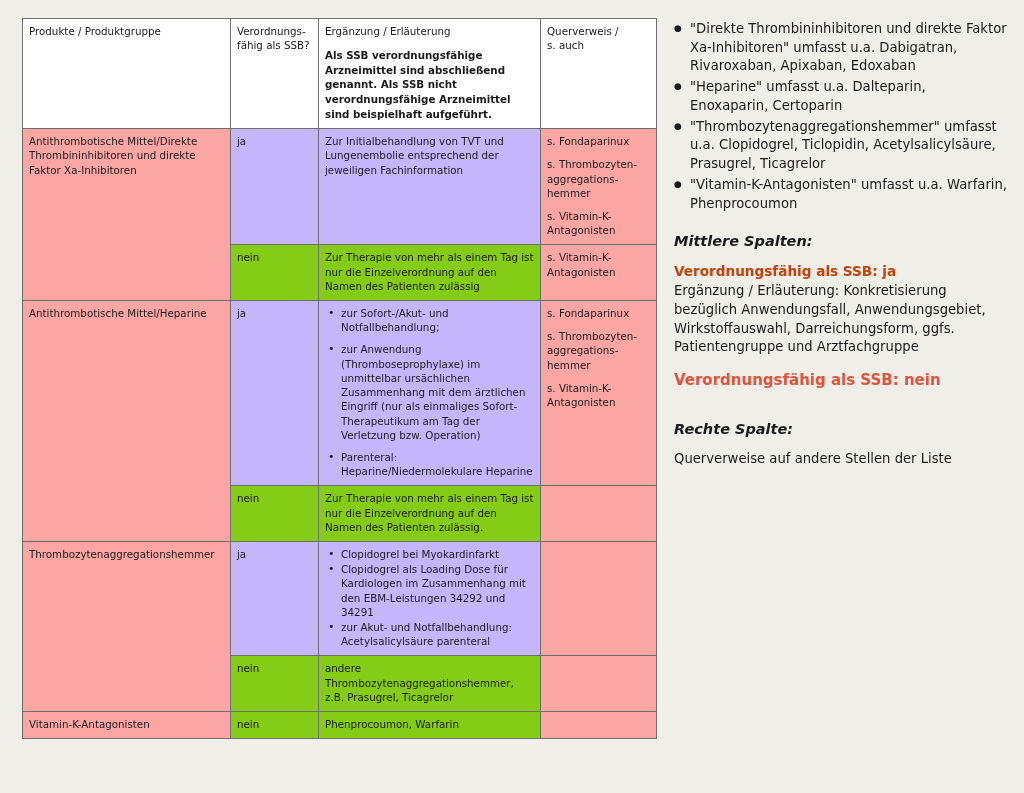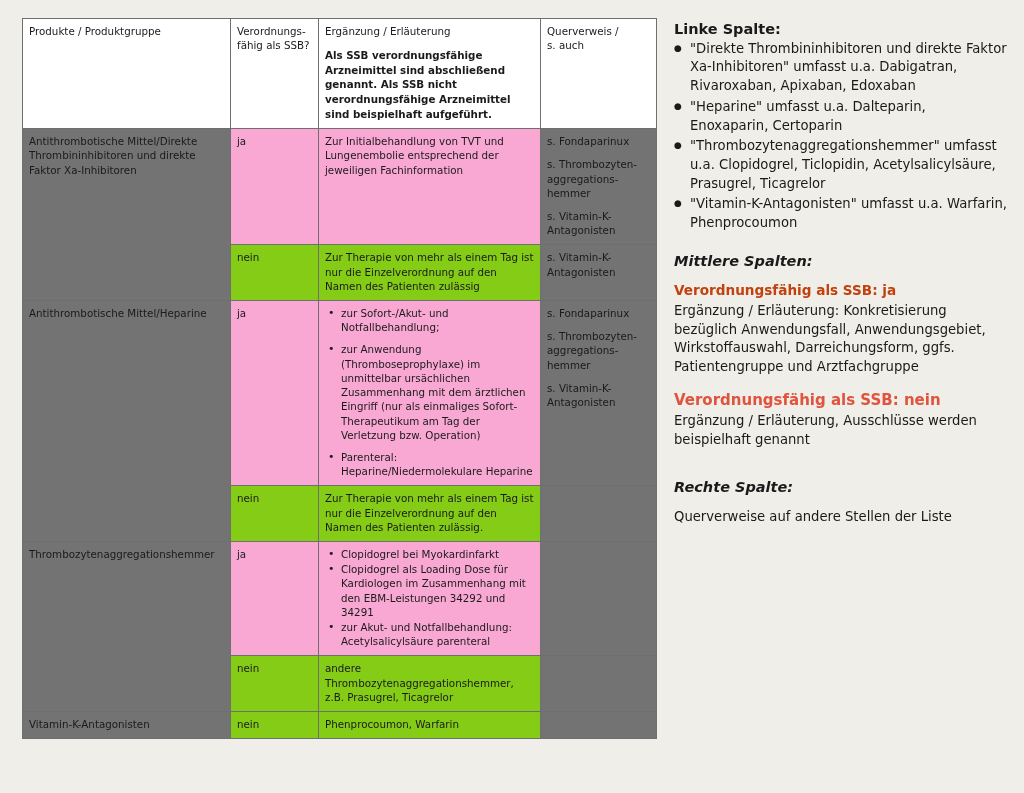--- a/index.html
+++ b/index.html
@@ -49,23 +49,23 @@
   col.c1 { width: 208px; }
   col.c2 { width: 88px; }
   col.c3 { width: 222px; }
   col.c4 { width: 116px; }
 
   .hdr td { background: #ffffff; font-size: 10.3px; }
   .hdr-note {
     font-weight: bold;
     line-height: 1.42;
   }
-  .yes-cell, .yes-text { background: #f9a8d4; }
+  .yes-cell, .yes-text { background: #c4b5fd; }
   .no-cell, .no-text { background: #84cc16; }
-  .white-cell { background: #737373; }
+  .white-cell { background: #fca5a5; }
 
   ul.b {
     margin: 0;
     padding-left: 14px;
     list-style: none;
   }
   ul.b li {
     position: relative;
     margin: 0 0 8px 0;
     padding-left: 2px;
@@ -283,36 +283,34 @@
           </td>
           <td class="white-cell"></td>
         </tr>
       </tbody>
     </table>
   </div>
 
   <div class="legend">
 
     <div class="block">
-      <h3>Linke Spalte:</h3>
       <ul class="dots">
         <li>"Direkte Thrombininhibitoren und direkte Faktor Xa-Inhibitoren" umfasst u.a. Dabigatran, Rivaroxaban, Apixaban, Edoxaban</li>
         <li>"Heparine" umfasst u.a. Dalteparin, Enoxaparin, Certoparin</li>
         <li>"Thrombozytenaggregationshemmer" umfasst u.a. Clopidogrel, Ticlopidin, Acetylsalicylsäure, Prasugrel, Ticagrelor</li>
         <li>"Vitamin-K-Antagonisten" umfasst u.a. Warfarin, Phenprocoumon</li>
       </ul>
     </div>
 
     <div class="block">
       <div class="head2">Mittlere Spalten:</div>
       <div class="green-head">Verordnungsfähig als SSB: ja</div>
       <p>Ergänzung / Erläuterung: Konkretisierung bezüglich Anwendungsfall, Anwendungsgebiet, Wirkstoffauswahl, Darreichungsform, ggfs. Patientengruppe und Arztfachgruppe</p>
       <div class="spacer-sm"></div>
       <div class="red-head">Verordnungsfähig als SSB: nein</div>
-      <p>Ergänzung / Erläuterung, Ausschlüsse werden beispielhaft genannt</p>
     </div>
 
     <div class="block" style="margin-top:28px">
       <div class="head2">Rechte Spalte:</div>
       <p>Querverweise auf andere Stellen der Liste</p>
     </div>
 
   </div>
 </div>
 

